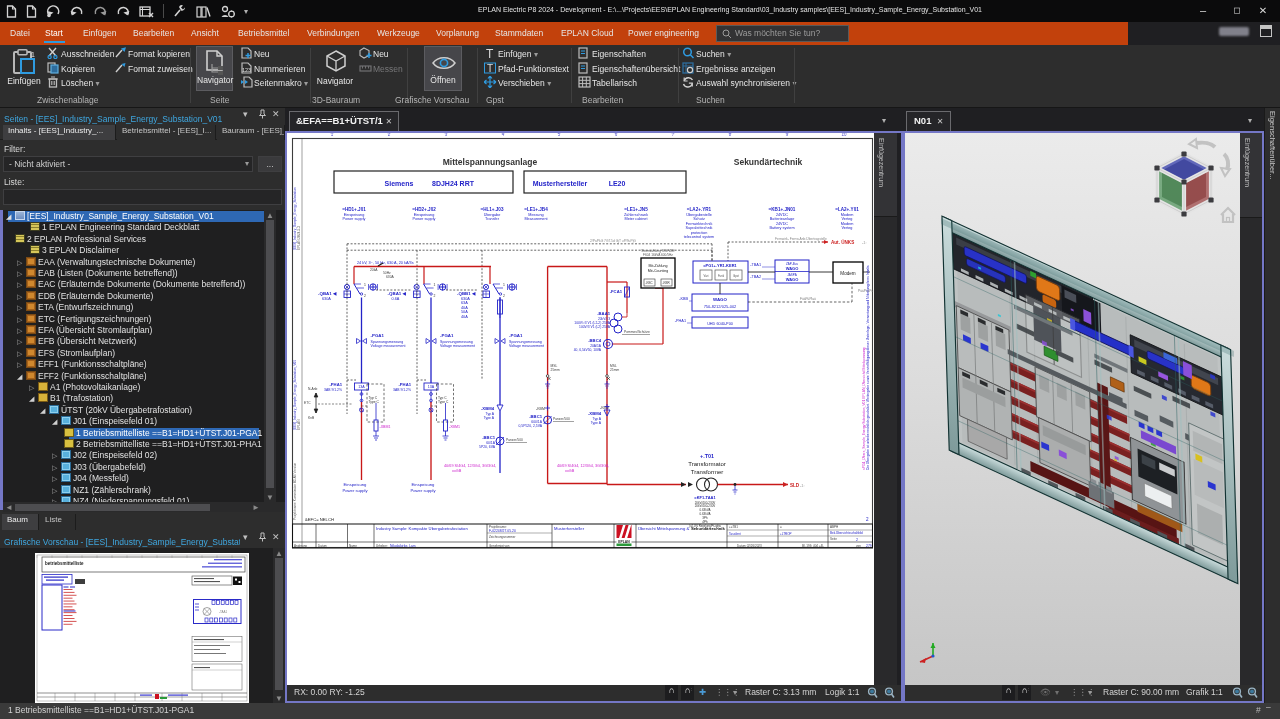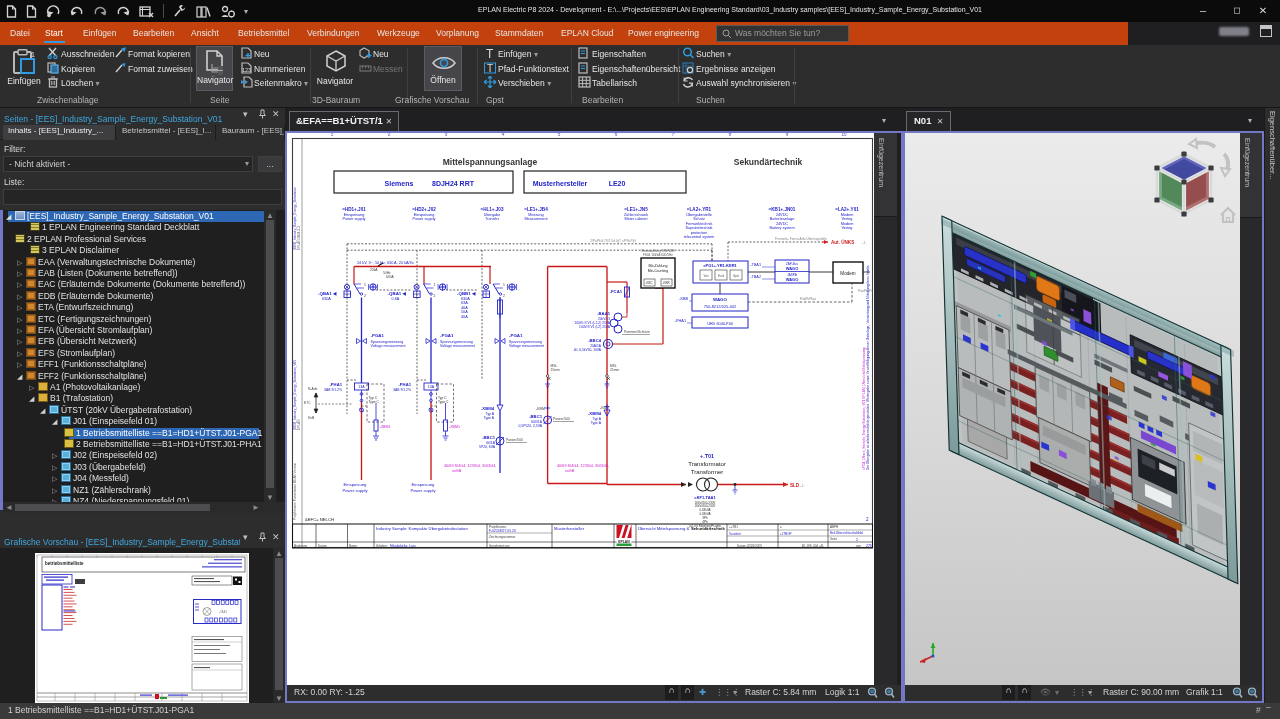--- a/index.html
+++ b/index.html
@@ -330,20 +330,24 @@
       <div class="sbarrow" style="left:261px;top:1px;width:12px;">▲</div>
       <div class="sbthumb" style="left:263px;top:10px;width:8px;height:268px;"></div>
       <div class="sbarrow" style="left:261px;top:283px;width:12px;">▼</div>
 
       <div class="sbv" style="left:0;top:292px;width:282px;height:11px;"></div>
       <div class="sbarrow" style="left:1px;top:293px;width:10px;">◄</div>
       <div class="sbthumb" style="left:12px;top:294px;width:195px;height:7px;"></div>
       <div class="sbarrow" style="left:248px;top:293px;width:10px;">►</div>
     </div>
 
+    <div class="abs" style="left:0;top:404px;width:285px;height:18px;background:#2d2d2d;">
+      <div class="ltab act" style="left:2px;top:2px;width:37px;height:16px;">Baum</div>
+      <div class="ltab" style="left:40px;top:2px;width:36px;height:16px;">Liste</div>
+    </div>
 
     <div class="dock-head" style="top:426px;">Grafische Vorschau - [EES]_Industry_Sample_Energy_Substation_V01</div>
     <div class="dock-ico" style="left:243px;top:424px;">▾</div>
     <div class="dock-ico" style="left:258px;top:424px;"><svg width="9" height="10" viewBox="0 0 9 10">
           <path d="M3 1 h3 v4 l1.5 1.5 h-6 L3 5 z M4.5 6.5 v3" stroke="#c0c0c0" stroke-width="1" fill="none"></path>
         </svg></div>
     <div class="dock-ico" style="left:272px;top:424px;">✕</div>
     <div class="abs" style="left:0;top:440px;width:285px;height:155px;background:#1f1f20;">
       <svg class="abs" style="left:0;top:0;" width="285" height="155" viewBox="0 0 285 155">
 <rect x="35" y="5" width="214" height="150" fill="#ffffff"></rect>
@@ -856,21 +860,21 @@
           <div class="vt">Einfügezentrum</div>
         </div>
     </div>
     <div class="doc-status" style="left:287px;top:685px;width:614px;height:16px;">
       <span class="abs" style="left:7px;top:2px;">RX: 0.00 RY: -1.25</span>
       <span class="abs" style="left:378px;top:0;width:13px;height:15px;background:#1d1d1f;color:#e8e8e8;text-align:center;">∩</span>
       <span class="abs" style="left:394px;top:0;width:13px;height:15px;background:#1d1d1f;color:#e8e8e8;text-align:center;">∩<span style="position:absolute;left:10px;top:1px;font-size:5px;color:#9a9a9a;">:</span></span>
       <span class="abs" style="left:412px;top:2px;color:#4a9ad4;">✚</span>
       <span class="abs" style="left:428px;top:2px;color:#9a9a9a;">⋮⋮⋮</span>
       <span class="abs" style="left:446px;top:3px;color:#9a9a9a;font-size:8px;">▾</span>
-      <span class="abs" style="left:458px;top:2px;">Raster C: 5.84 mm</span>
+      <span class="abs" style="left:458px;top:2px;">Raster C: 3.13 mm</span>
       <span class="abs" style="left:538px;top:2px;">Logik 1:1</span>
       <span class="abs" style="left:580px;top:2px;"><svg width="11" height="12" viewBox="0 0 11 12">
             <circle cx="5" cy="4.5" r="3.4" fill="none" stroke="#9ab4c4" stroke-width="1.4"></circle>
             <circle cx="5" cy="4.5" r="2" fill="#3d7a9e"></circle>
             <path d="M7.5 7 L10 10.5" stroke="#9ab4c4" stroke-width="1.6"></path>
           </svg></span>
       <span class="abs" style="left:597px;top:2px;"><svg width="11" height="12" viewBox="0 0 11 12">
             <circle cx="5" cy="4.5" r="3.4" fill="none" stroke="#9ab4c4" stroke-width="1.4"></circle>
             <circle cx="5" cy="4.5" r="2" fill="#3d7a9e"></circle>
             <path d="M7.5 7 L10 10.5" stroke="#9ab4c4" stroke-width="1.6"></path>

